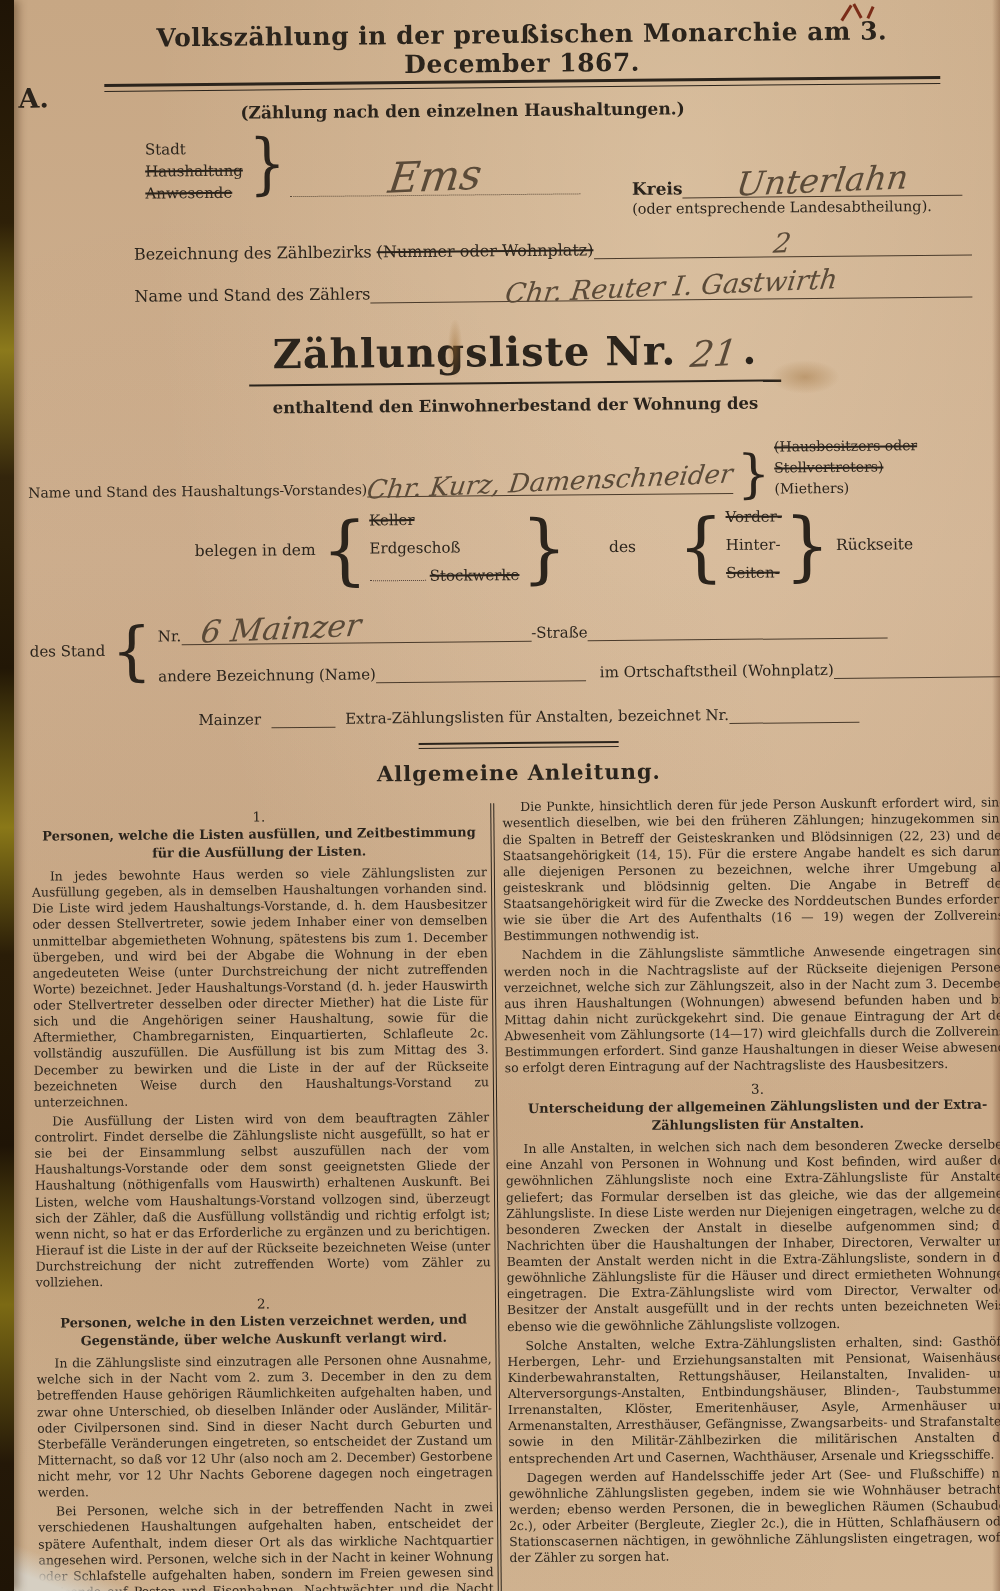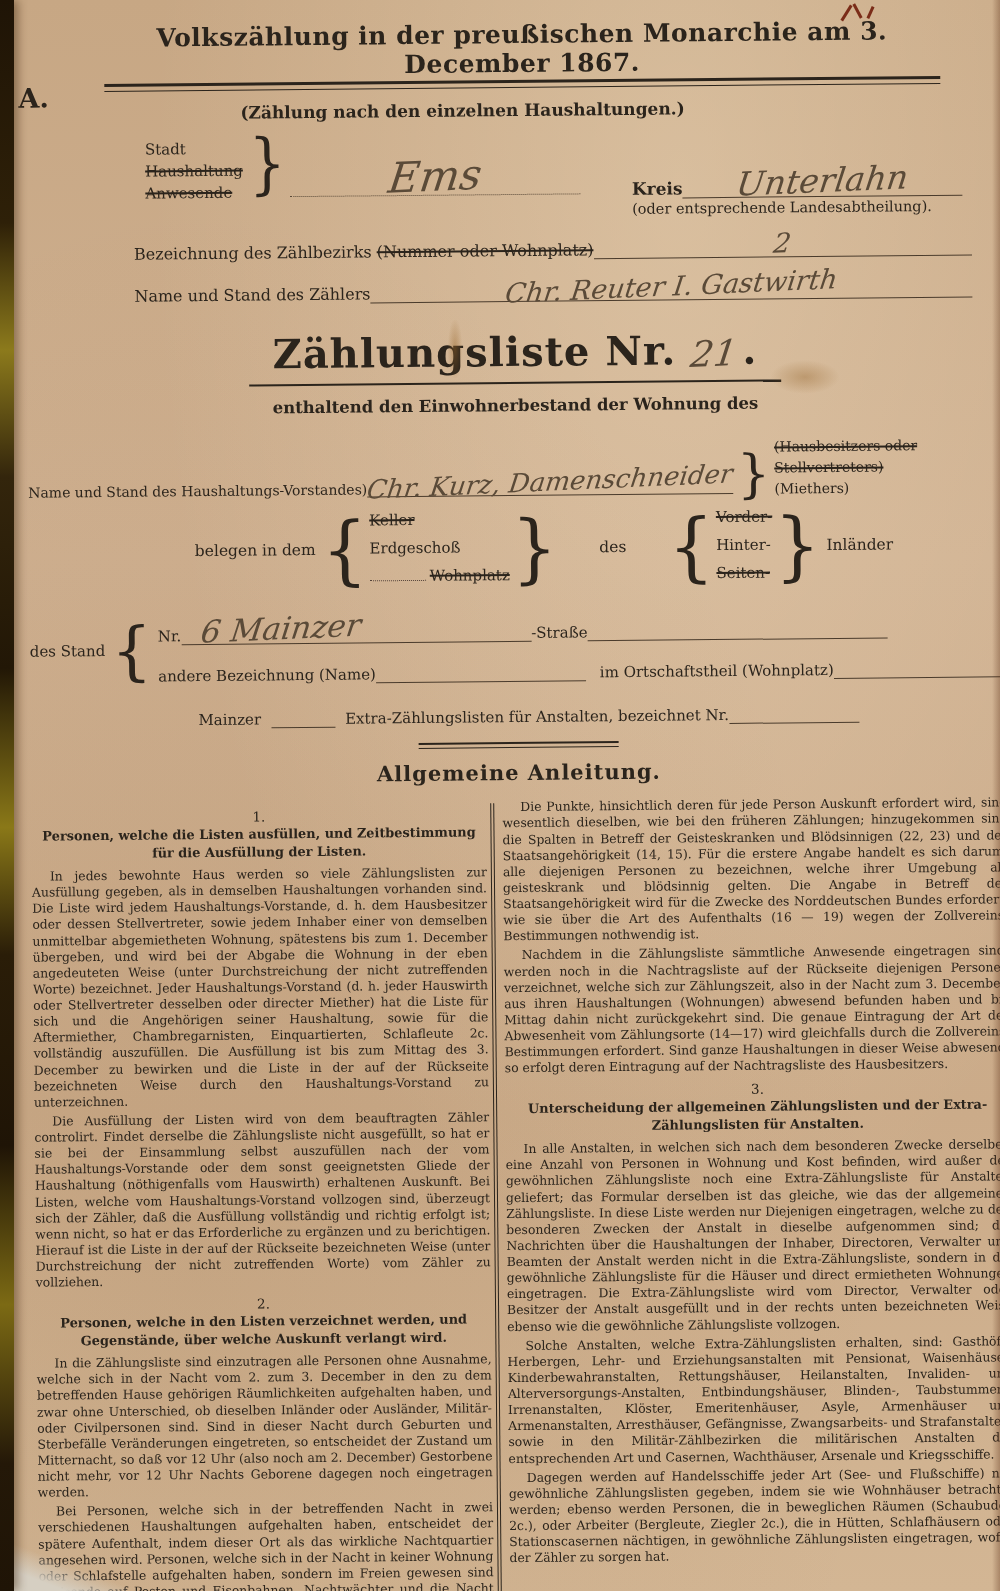--- a/index.html
+++ b/index.html
@@ -193,32 +193,32 @@
       <div>(Miethers)</div>
     </span>
   </div>
 
   <div class="row-lage">
     <span class="lage-txt">belegen in dem</span>
     <span class="brace b-lage">{</span>
     <span class="stack">
       <div class="struck">Keller</div>
       <div>Erdgeschoß</div>
-      <div><span class="blankseg"></span><span class="struck">Wohnplatz</span></div>
+      <div><span class="blankseg"></span><span class="struck">Stockwerke</span></div>
     </span>
     <span class="brace b-lage">}</span>
     <span class="lage-txt" style="margin:0 42px;">des</span>
     <span class="brace b-lage">{</span>
     <span class="stack">
       <div class="struck">Vorder-</div>
       <div>Hinter-</div>
       <div class="struck">Seiten-</div>
     </span>
     <span class="brace b-lage">}</span>
-    <span class="lage-txt">Inländer</span>
+    <span class="lage-txt">Rückseite</span>
   </div>
 
   <div class="row-haus">
     <span class="haus-lbl">des Stand</span>
     <span class="brace b-haus">{</span>
     <span class="haus-lines">
       <div class="haus-line">
         <span>Nr.</span>
         <span class="write-line nr-fill">
           <span class="hand">6  Mainzer</span>

